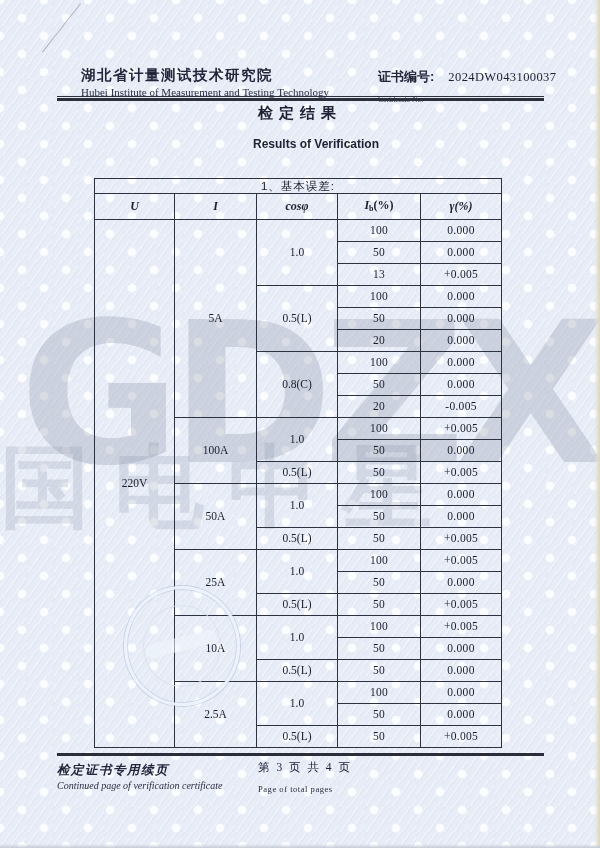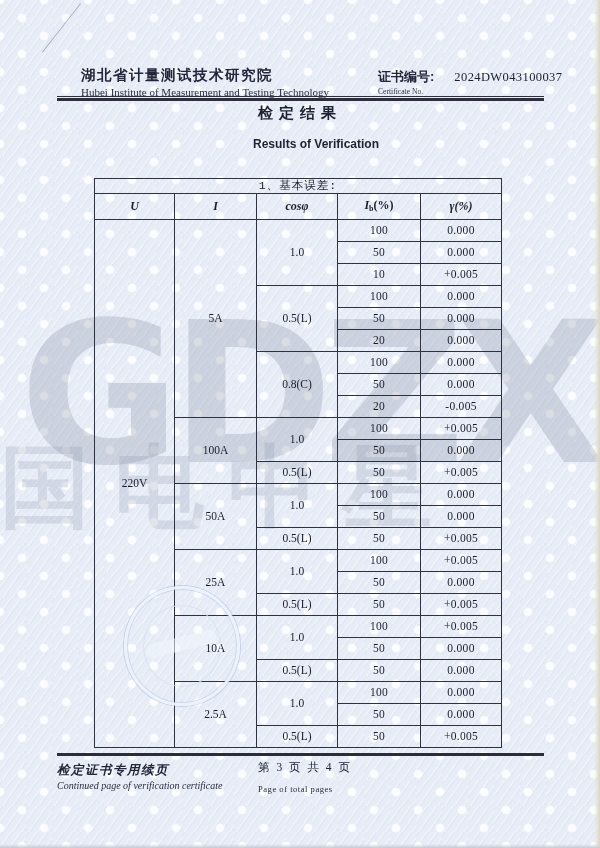--- a/index.html
+++ b/index.html
@@ -46,37 +46,37 @@
     border:1px solid rgba(215,225,242,.8); }
   .seal .ridge { position:absolute; left:18px; top:48px; width:72px; height:14px;
     border-radius:7px; background:rgba(240,245,253,.55); transform:rotate(-14deg); }
 
   
   .inst { position:absolute; left:57px; top:66px; z-index:2;margin-left:24px; }
   .inst-cn { font-family:"Liberation Sans", sans-serif; font-weight:bold; font-size:14.5px; letter-spacing:1.5px; color:#23263a; }
   .inst-en { font-size:11px; margin-top:1px; color:#2a2d40; }
   .certno { position:absolute; left:378px; top:67px; z-index:2; }
   .certno-cn { font-family:"Liberation Sans", sans-serif; font-weight:bold; font-size:13px; color:#23263a; display:inline-block; }
-  .certno-val { font-size:12.5px; display:inline-block; margin-left:16px; letter-spacing:.4px; }
-  .certno-en { font-size:7.6px; margin-top:1px; color:#2a2d40; }
+  .certno-val { font-size:12.5px; display:inline-block; margin-left:10px; letter-spacing:.4px; }
+  .certno-en { font-size:7.6px; margin-top:9px; color:#2a2d40; }
   .rule-top { position:absolute; left:57px; top:96px; width:487px; height:1px;
     border-top:1px solid #2c2f3b; border-bottom:3px solid #2c2f3b; z-index:2; }
   .title-cn { position:absolute; left:0; top:104px; width:100%; text-align:center; z-index:2;
     font-family:"Liberation Sans", sans-serif; font-weight:bold; font-size:15px; letter-spacing:6px; color:#1e2133; }
   .title-en { position:absolute; left:0; top:137px; width:100%; text-align:center; z-index:2;
     font-family:"Liberation Sans", sans-serif; font-weight:bold; font-size:12px; color:#1e2133;padding-left:16px; }
 
   
   table.results { position:absolute; left:94px; top:178px; width:407px; z-index:2;
     border-collapse:collapse; table-layout:fixed; }
   table.results td { border:1px solid #2e3140; text-align:center; padding:0;
     font-size:11.5px; line-height:1.05; color:#1a1d2b; }
   table.results { border:1.5px solid #262938; }
   td.caption { height:14px; text-align:left; padding-left:5px;
-    font-family:Liberation Mono, monospace; font-size:11px; letter-spacing:1px; color:#20233a; }
+    font-family:Liberation Sans, sans-serif; font-size:11px; letter-spacing:1px; color:#20233a; }
   tr.head-row td { height:25px; font-weight:bold; font-size:12px; }
   .ital { font-style:italic; }
   tr.data-row td { height:21px; }
   td.val { letter-spacing:.3px; }
   sub.ibsub { font-size:8px; font-style:normal; vertical-align:-2px; }
 
   
   .rule-bottom { position:absolute; left:57px; top:753px; width:487px; height:2.5px; background:#2b2e3a; z-index:2; }
   .foot-left { position:absolute; left:57px; top:762px; z-index:2;font-style:italic; }
   .foot-left-cn { font-family:"Liberation Sans", sans-serif; font-weight:bold; font-size:12.5px; letter-spacing:1.5px; color:#23263a; }
@@ -146,21 +146,21 @@
           <td rowspan="9">5A</td>
           <td rowspan="3">1.0</td>
           <td class="val">100</td>
           <td class="val">0.000</td>
         </tr>
         <tr class="data-row">
           <td class="val">50</td>
           <td class="val">0.000</td>
         </tr>
         <tr class="data-row">
-          <td class="val">10</td>
+          <td class="val">13</td>
           <td class="val">+0.005</td>
         </tr>
         <tr class="data-row">
           <td rowspan="3">0.5(L)</td>
           <td class="val">100</td>
           <td class="val">0.000</td>
         </tr>
         <tr class="data-row">
           <td class="val">50</td>
           <td class="val">0.000</td>

